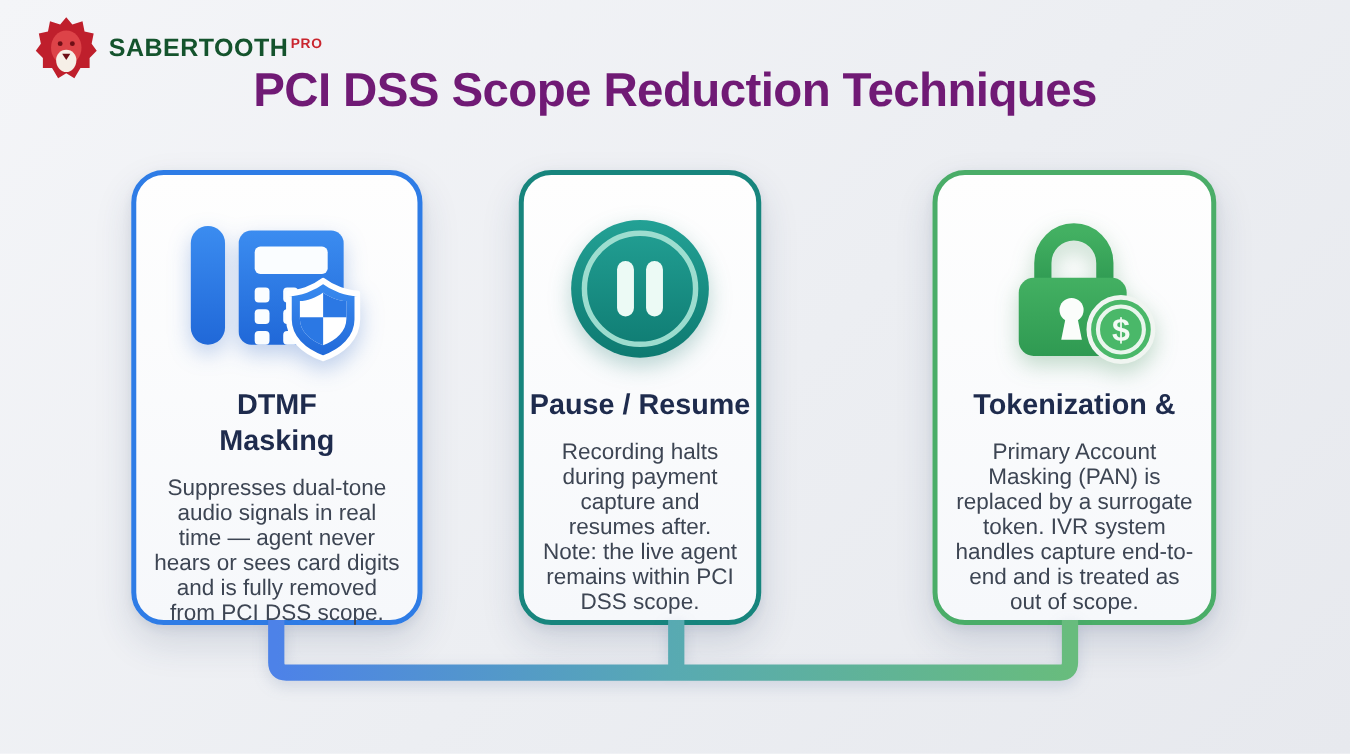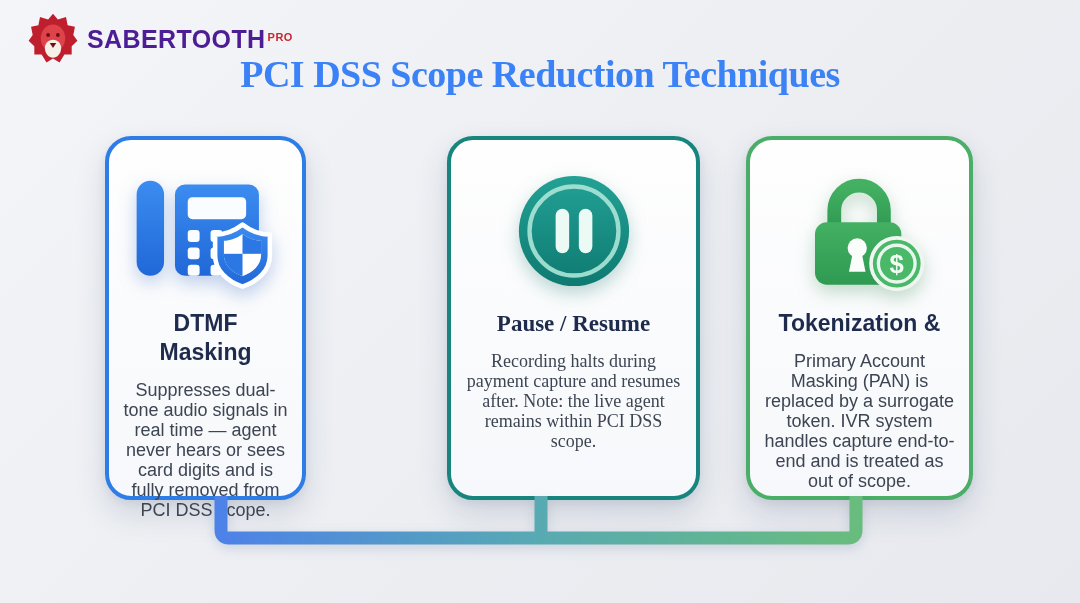--- a/index.html
+++ b/index.html
@@ -6,38 +6,38 @@
   body{
     width:1080px;height:603px;
     position:relative;overflow:hidden;
     background:linear-gradient(135deg,#f4f5f8 0%,#eceef2 55%,#e7e9ee 100%);
     font-family:"Liberation Sans","DejaVu Sans",sans-serif;
     -webkit-font-smoothing:antialiased;
   }
   
   .logo{position:absolute;left:28px;top:13px;display:flex;align-items:center;gap:9px;}
   .logo svg{width:50px;height:52px;}
-  .brand-name{font-size:25px;font-weight:bold;color:#4c1d95;letter-spacing:.4px;}
+  .brand-name{font-size:20px;font-weight:bold;color:#14532d;letter-spacing:.4px;}
   .brand-tier{font-size:11px;font-weight:bold;color:#c9252e;letter-spacing:.5px;
               position:relative;top:-7px;margin-left:2px;}
   
   .page-title{
     position:absolute;top:52px;left:0;width:100%;
     text-align:center;font-size:38px;font-weight:bold;
-    color:#3b82f6;letter-spacing:-.5px;font-family:Liberation Serif, serif;
+    color:#701a75;letter-spacing:-.5px;
   }
   
   .card{
     position:absolute;top:136px;height:364px;box-sizing:border-box;
     background:linear-gradient(180deg,#fefefe 0%,#f6f8fb 100%);
     border:4px solid;border-radius:26px;text-align:center;
     box-shadow:0 14px 30px rgba(40,60,100,.15),0 3px 8px rgba(40,60,100,.08);
   }
-  .card-1{left:105px;width:201px;border-color:#2e7ce6;}
-  .card-2{left:447px;width:253px;border-color:#17857d;font-family:Liberation Serif, serif;}
+  .card-1{left:105px;width:233px;border-color:#2e7ce6;}
+  .card-2{left:415px;width:194px;border-color:#17857d;}
   .card-3{left:746px;width:227px;border-color:#4aad68;}
   .icon-wrap{margin-top:28px;height:126px;display:flex;align-items:center;justify-content:center;}
   .icon-blue{filter:drop-shadow(0 7px 9px rgba(30,90,190,.28));}
   .icon-teal{filter:drop-shadow(0 7px 9px rgba(14,110,100,.28));}
   .icon-green{filter:drop-shadow(0 7px 9px rgba(40,130,70,.28));}
   .card-title{margin-top:15px;font-size:23px;line-height:29px;font-weight:bold;color:#1e2b4d;}
   .card-body{margin-top:13px;padding:0 14px;font-size:18px;line-height:20px;color:#3d4553;}
   
   .connector{position:absolute;left:0;top:490px;width:1080px;height:80px;
              filter:drop-shadow(0 4px 6px rgba(60,90,140,.18));}

